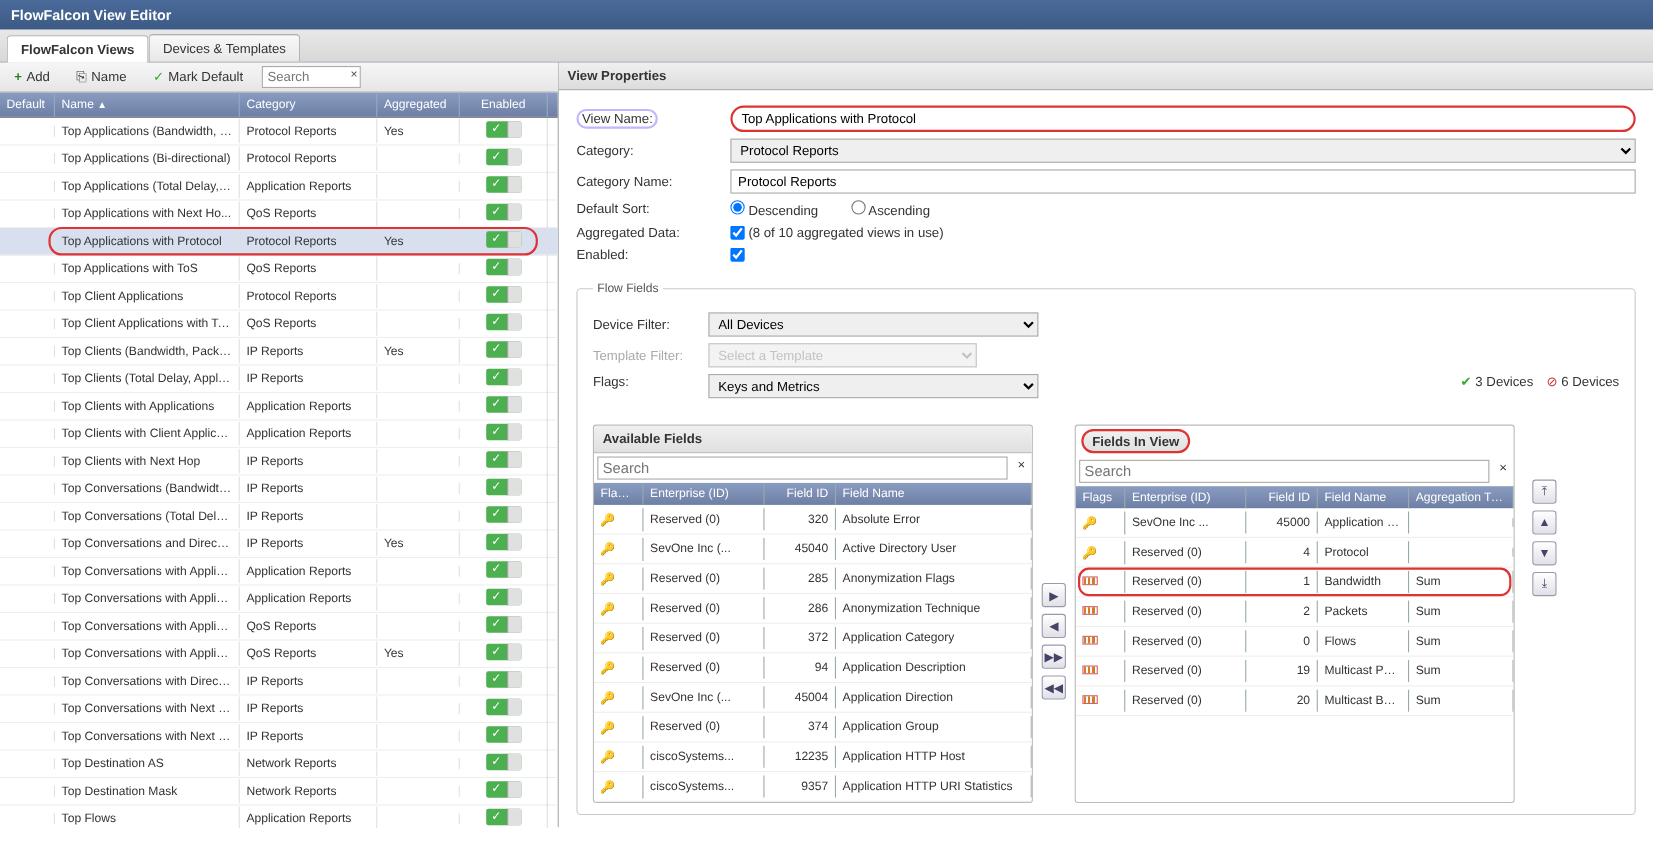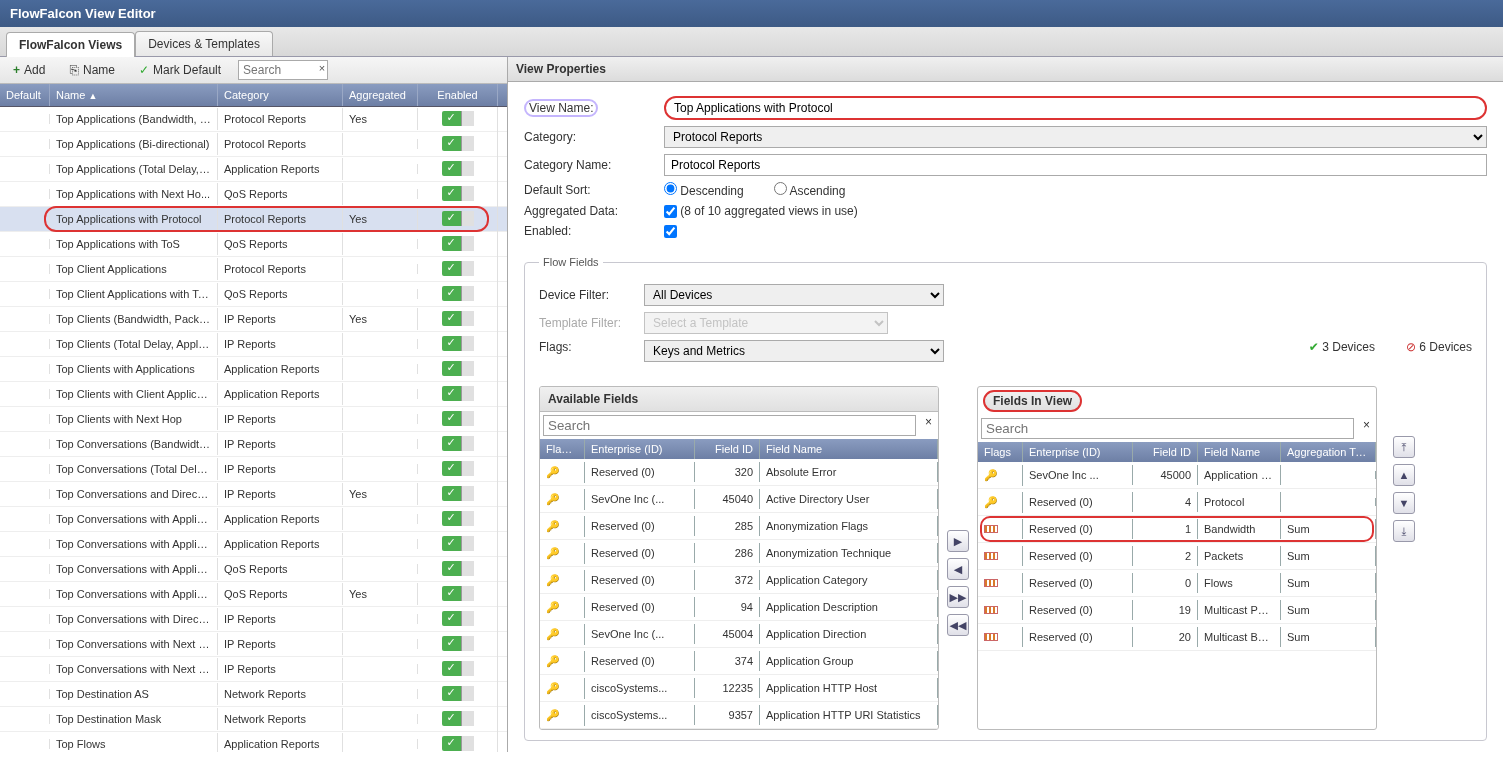--- a/index.html
+++ b/index.html
@@ -43,21 +43,21 @@
 .fieldgrid-head .fc, .fieldrow .fc{padding:4px 6px; border-right:1px solid #9aa; overflow:hidden; white-space:nowrap; text-overflow:ellipsis;}
 .fc-flags{width:45px;} .fc-ent{width:110px;} .fc-id{width:65px; text-align:right;} .fc-name{flex:1;} .fc-aggt{width:95px;}
 .fieldrow{display:flex; border-bottom:1px solid #eee; font-size:11px; height:27px; align-items:center;}
 .fieldrow.hl{ position:relative;}
 .fieldrow.hl::after{content:''; position:absolute; left:2px; right:2px; top:0; bottom:0; border:2px solid #d33; border-radius:10px; pointer-events:none;}
 .key-icon{color:#c9a400;}
 .bar-icon{display:inline-block; width:14px; height:8px; background:repeating-linear-gradient(90deg,#d97a2a 0 2px,#fff 2px 4px); border:1px solid #c66;}
 .midbtns{display:flex; flex-direction:column; gap:6px; justify-content:center; padding-top:50px;}
 .mbtn{width:22px; height:22px; border:1px solid #99a; background:linear-gradient(#fff,#e0e0e8); border-radius:3px; display:flex; align-items:center; justify-content:center; font-size:11px; color:#446; cursor:pointer;}
 .sortbtns{display:flex; flex-direction:column; gap:6px; justify-content:flex-start; padding-top:50px; margin-left:8px;}
-.status{display:flex; gap:31px; align-items:center; font-size:12px; margin-left:20px; margin-bottom:22px;}
+.status{display:flex; gap:12px; align-items:center; font-size:12px; margin-left:20px; margin-bottom:22px;}
 .ok-icon{color:#3a3;} .no-icon{color:#c33;}
 .disabled{color:#aaa;}
 .small-arrow{font-size:9px;}
 .plus-icon{color:#2a7e2a; font-weight:bold;}
 .copy-icon::before{content:'⎘';}
 .check-icon{color:#3a3;}
 .row-sel-circle{position:relative;}
 .row-sel-circle::after{content:''; position:absolute; left:44px; right:18px; top:-1px; bottom:-1px; border:2px solid #d33; border-radius:12px; pointer-events:none;}
 .viewname-circle{border:2px solid #c4b5fd; border-radius:14px; padding:0 3px; display:inline-block;}
 </style>

